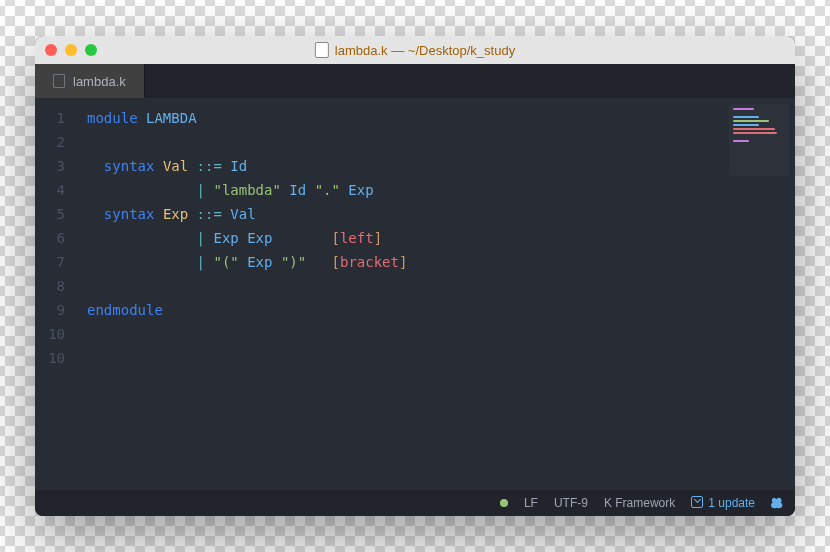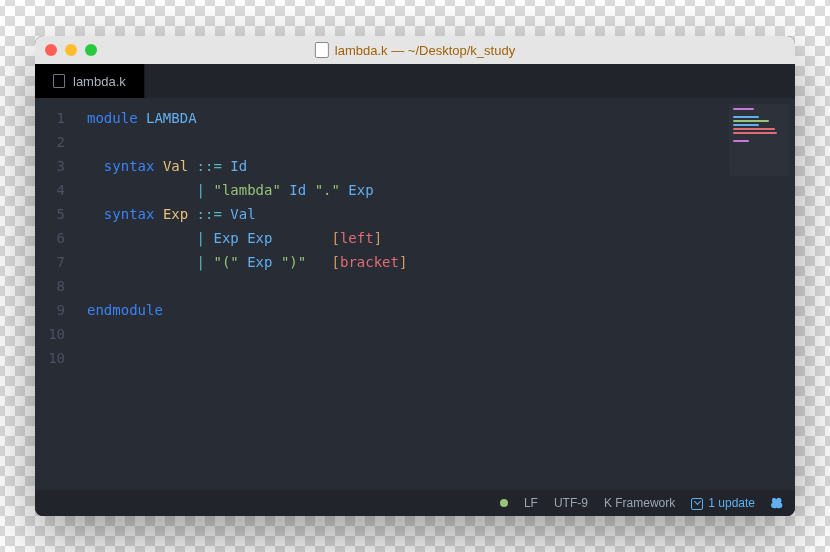--- a/index.html
+++ b/index.html
@@ -61,21 +61,21 @@
       position: relative;
     }
     .tab-bar {
       height: 34px;
       background: #21252b;
       display: flex;
       align-items: stretch;
     }
     .tab {
       padding: 0 18px;
-      background: #000000;
+      background: #404040;
       color: #abb2bf;
       font-size: 13px;
       display: flex;
       align-items: center;
       gap: 8px;
       border-right: 1px solid #181a1f;
     }
     .tab-icon {
       width: 12px;
       height: 14px;
@@ -141,21 +141,21 @@
     .sb-left { display: flex; align-items: center; gap: 14px; }
     .sb-right { margin-left: auto; display: flex; align-items: center; gap: 16px; }
     .sb-swatch {
       width: 14px;
       height: 14px;
       background: linear-gradient(135deg, #ff5e3a 50%, #21252b 50%);
     }
     .dot-green {
       width: 8px; height: 8px; border-radius: 50%; background: #98c379;
     }
-    .update { color: #61afef; display: flex; align-items: flex-end; gap: 5px; }
+    .update { color: #61afef; display: flex; align-items: flex-start; gap: 5px; }
     .update-icon {
       width: 12px; height: 12px; border: 1.5px solid #61afef; border-radius: 2px;
       position: relative;
     }
     .update-icon::after {
       content: ""; position: absolute; left: 3px; top: 0; width: 4px; height: 4px;
       border-bottom: 1.5px solid #61afef; border-right: 1.5px solid #61afef;
       transform: rotate(45deg);
     }
     .squirrel-icon {

